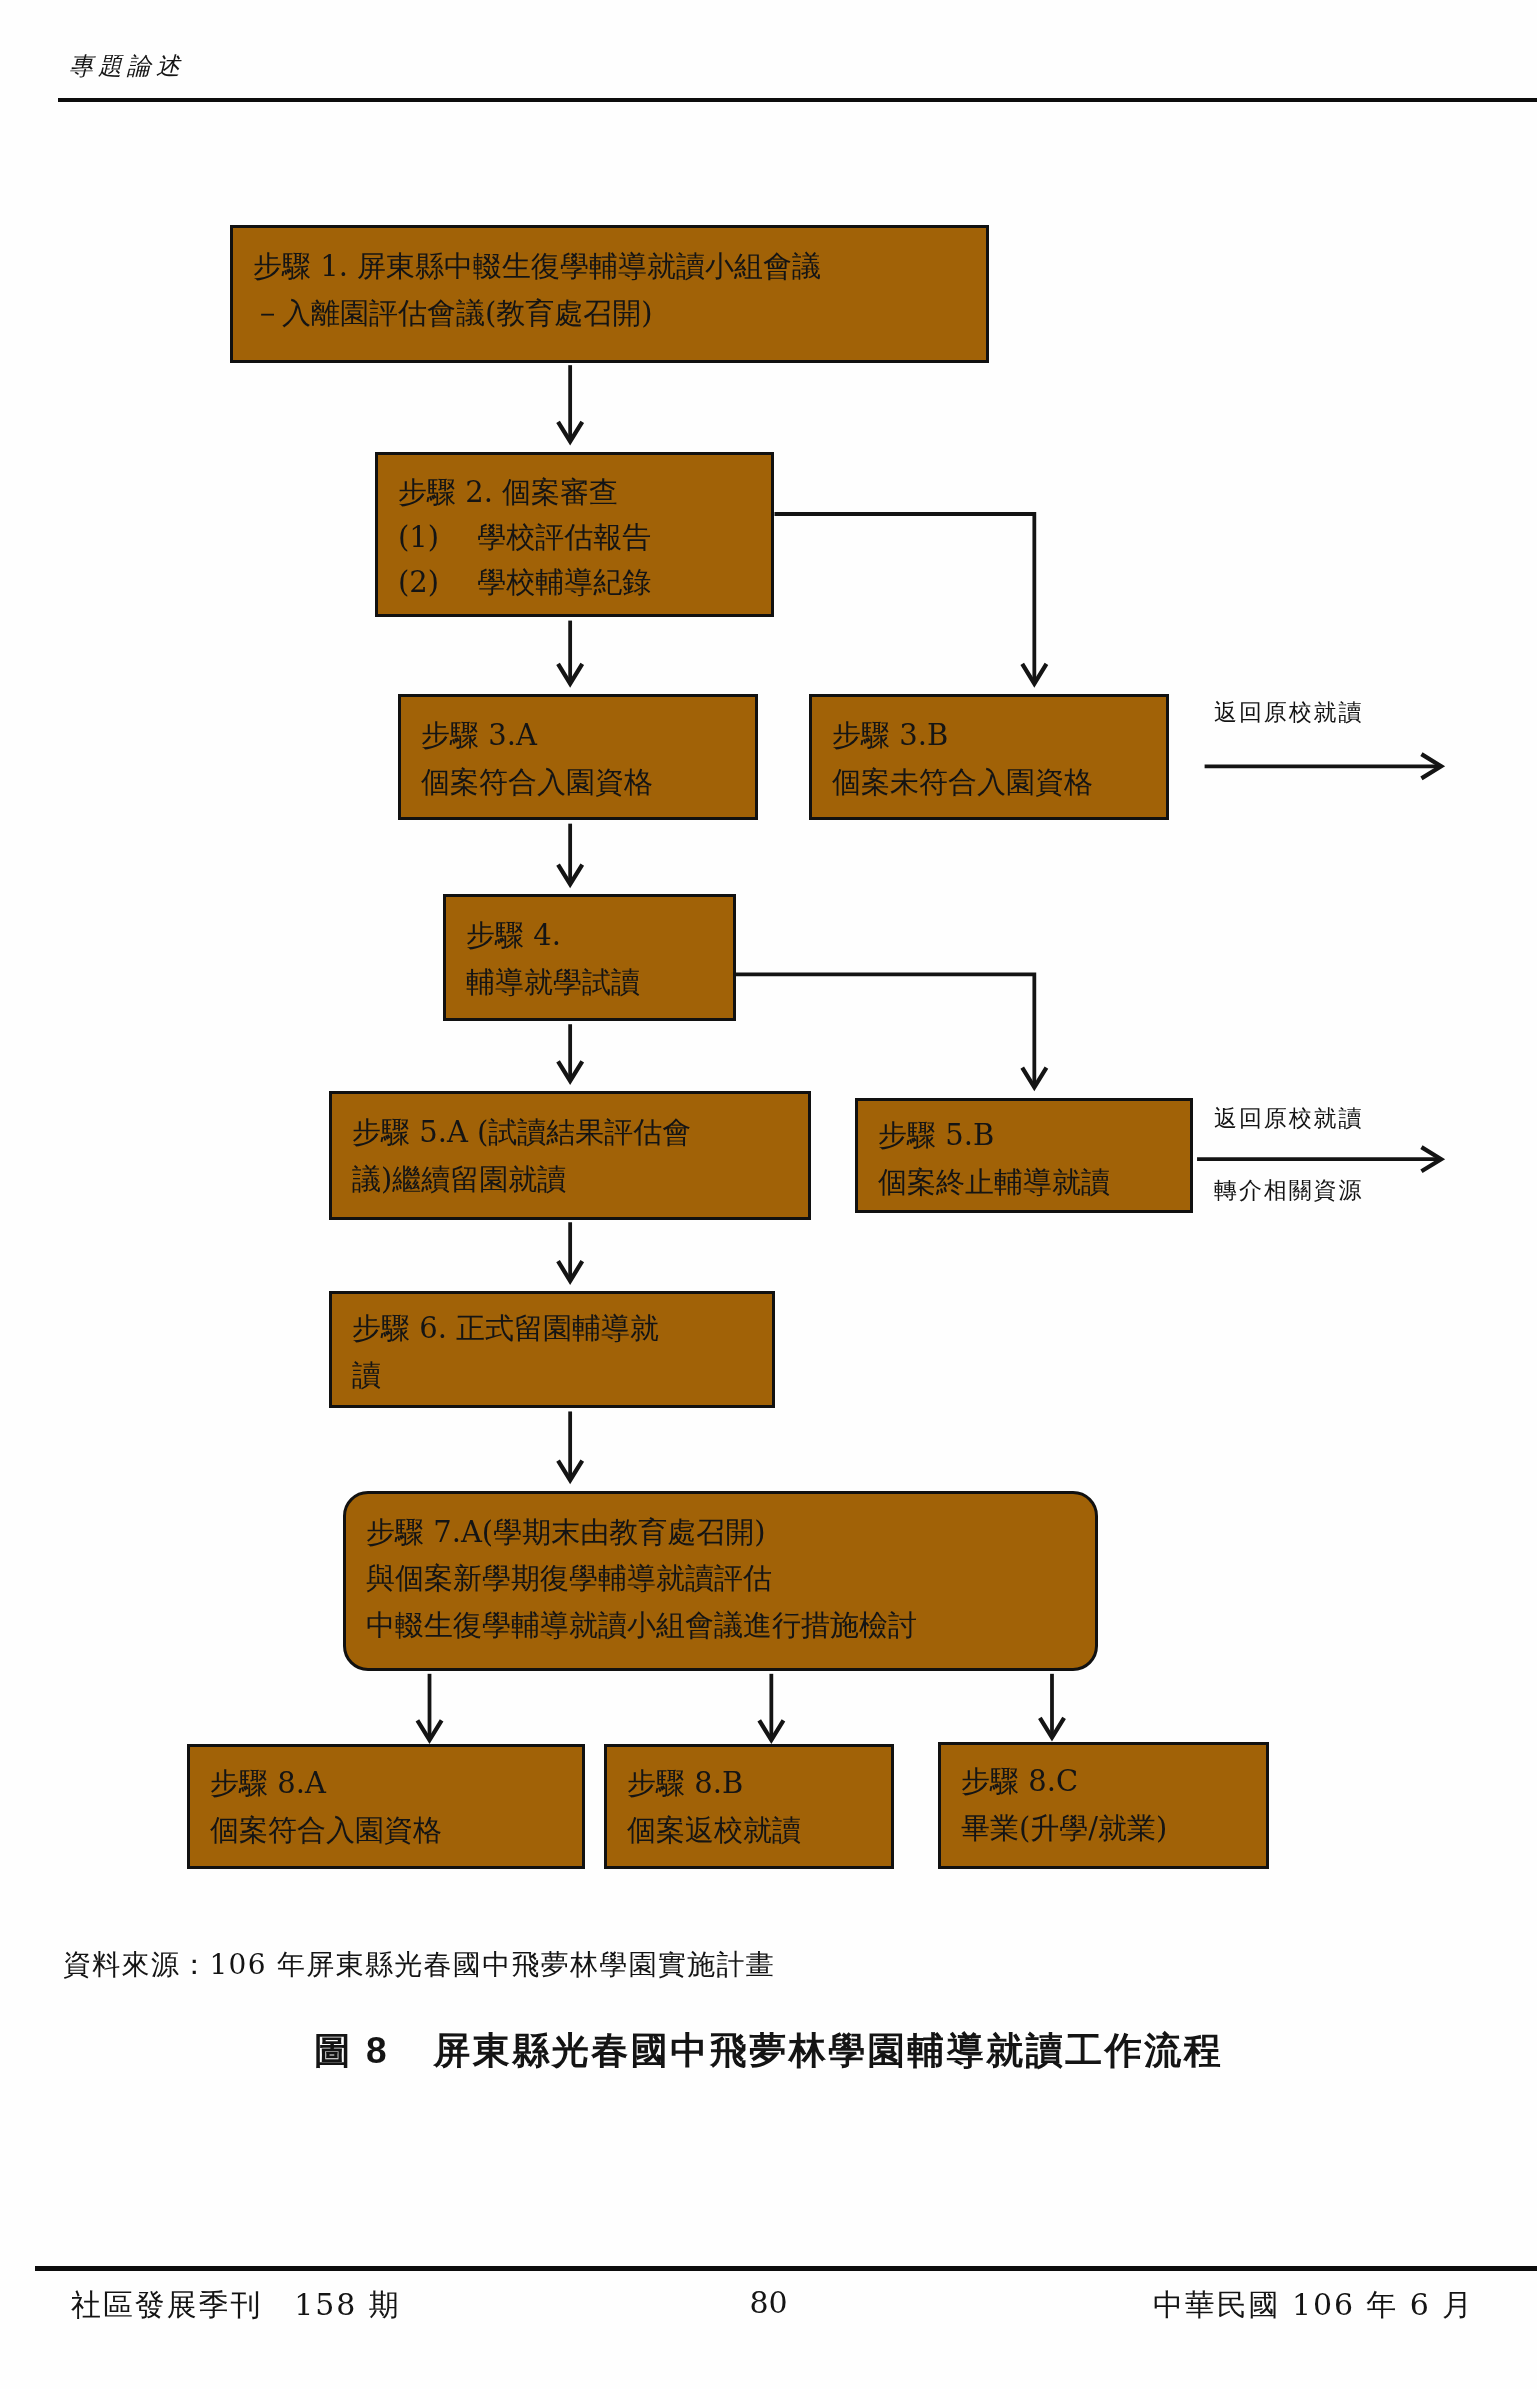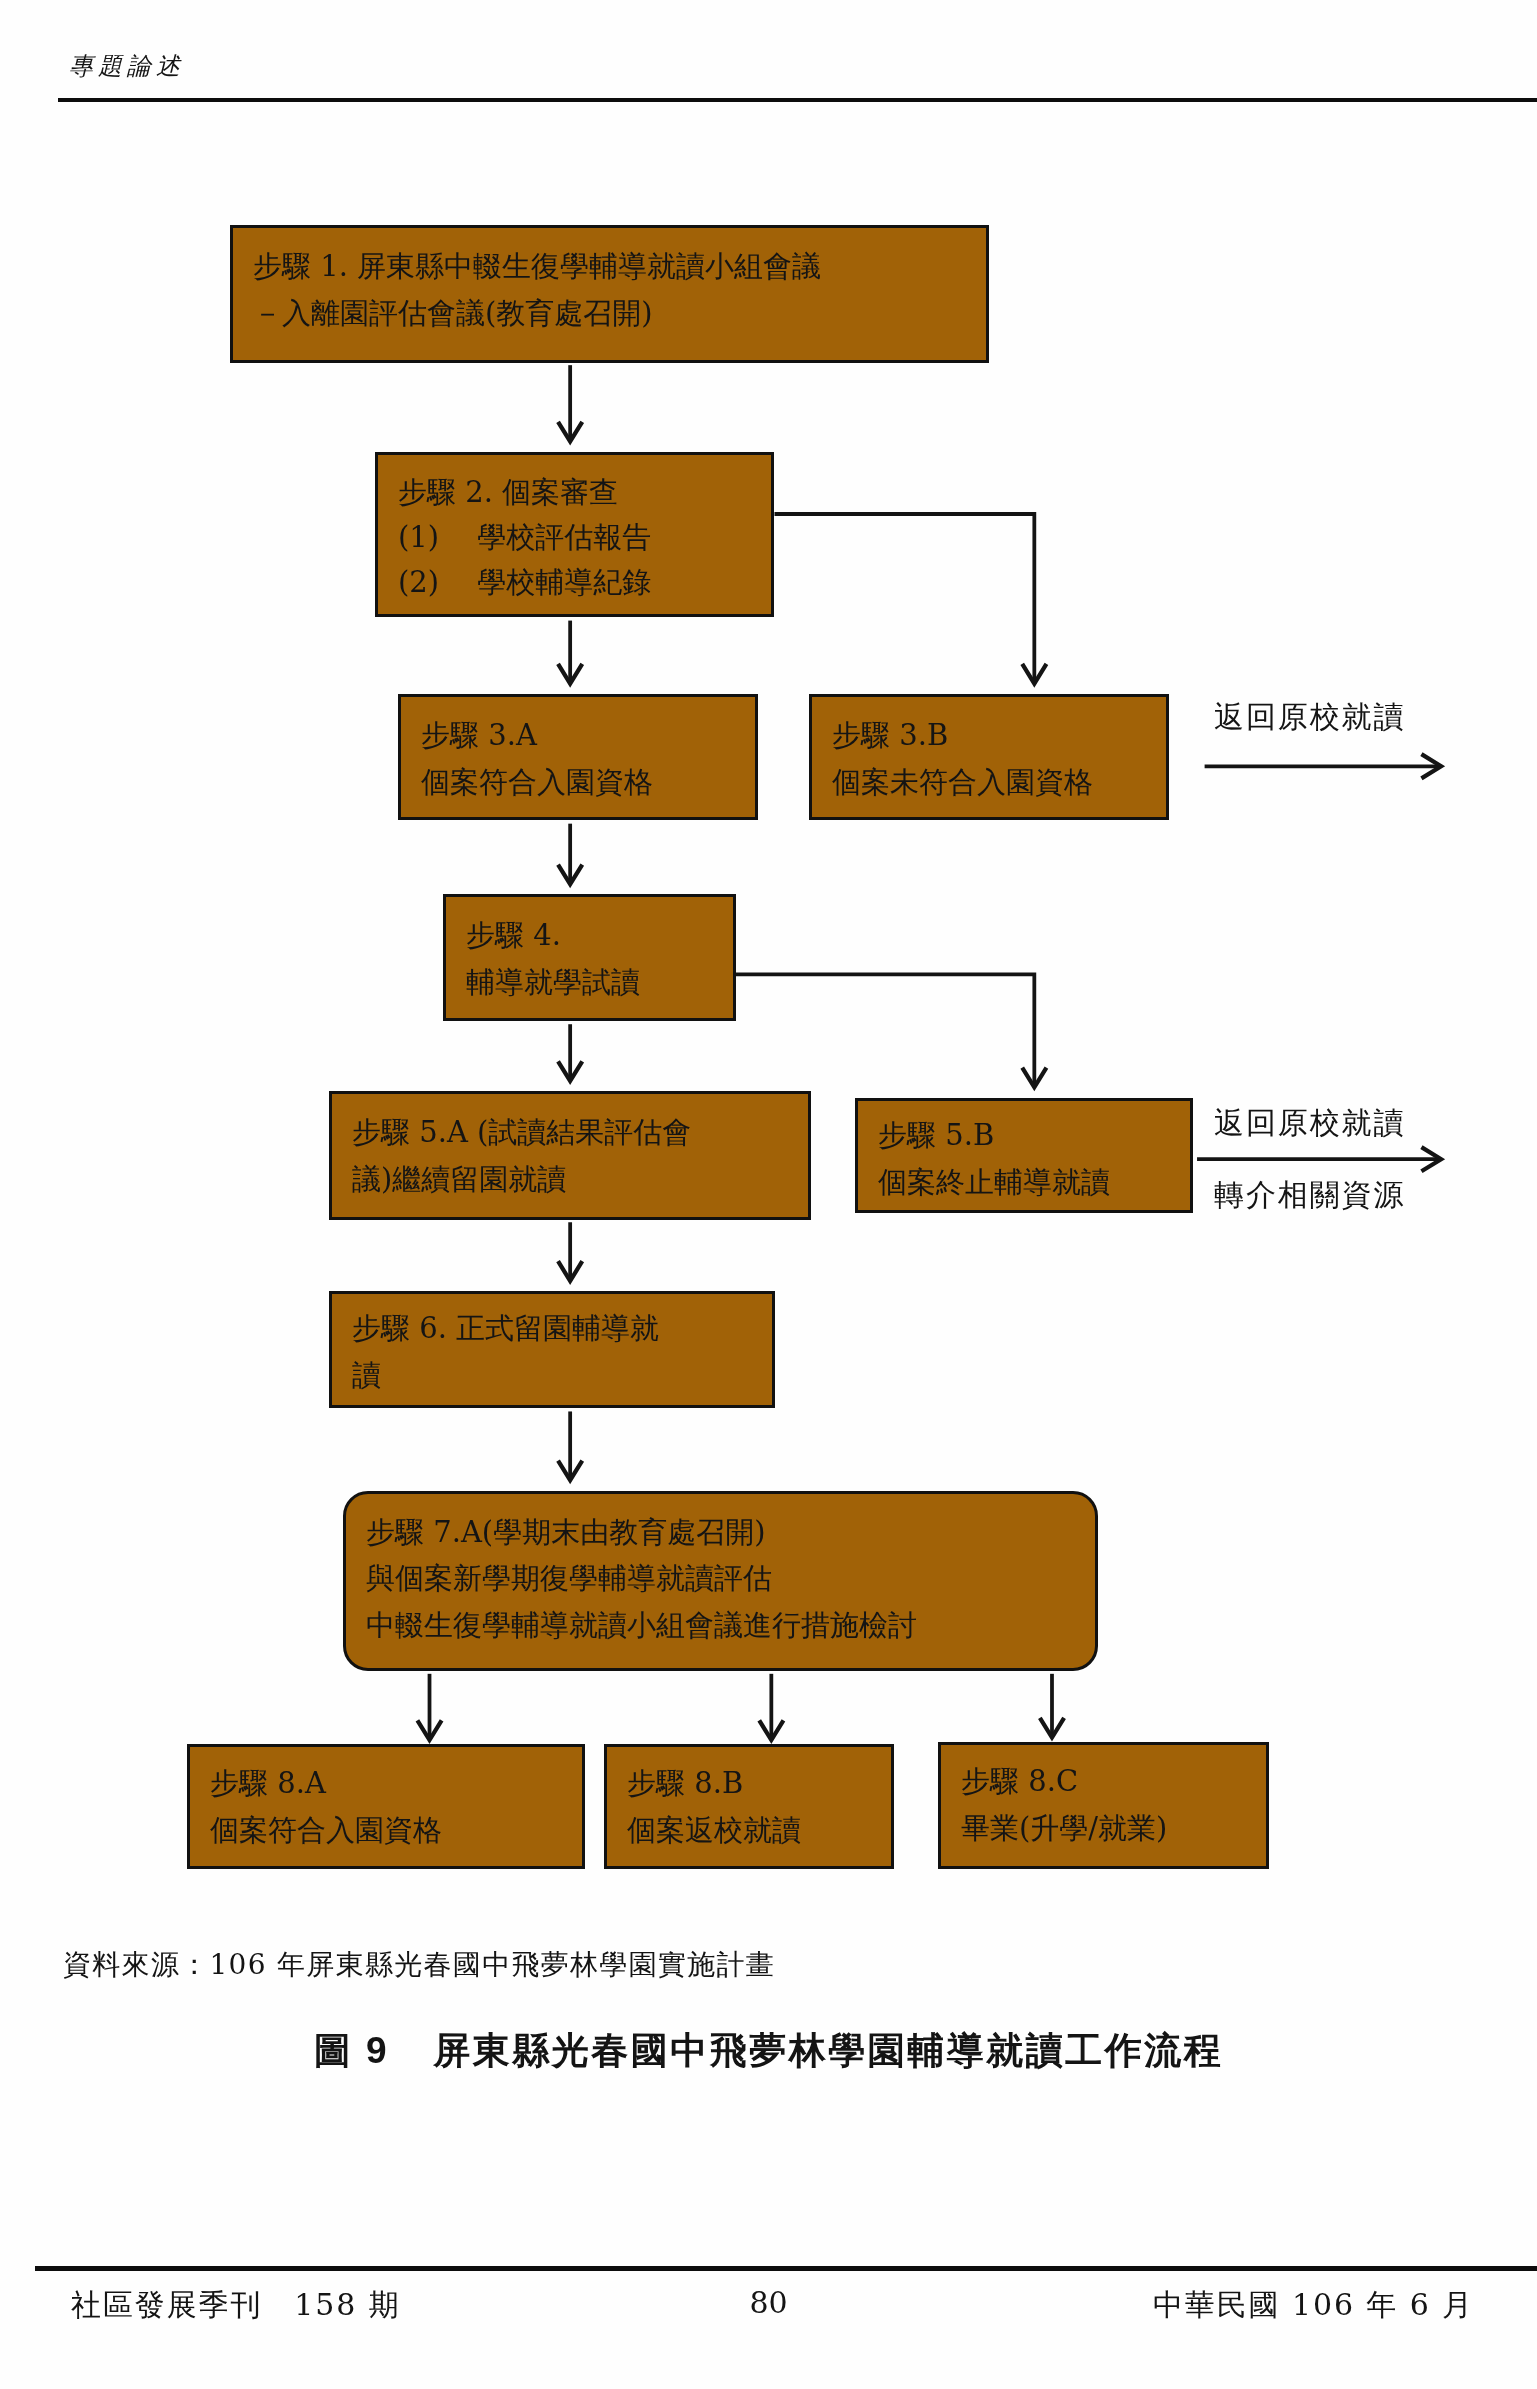--- a/index.html
+++ b/index.html
@@ -25,21 +25,21 @@
     border:3.8px solid #111;
     background:#a16207;
     box-sizing:border-box;
     padding:15px 20px;
     font-size:29px;
     line-height:1.62;
     white-space:nowrap;
   }
   .flabel{
     position:absolute;
-    font-size:30px;
+    font-size:23px;
     letter-spacing:1.9px;
     white-space:nowrap;
   }
   .source{
     position:absolute;left:63px;top:1946px;
     font-size:28px;letter-spacing:1.3px;
   }
   .caption{
     position:absolute;left:0;top:2026px;width:1537px;
     display:flex;justify-content:center;align-items:baseline;gap:44px;
@@ -147,21 +147,21 @@
     <div>畢業(升學/就業)</div>
   </div>
 
   <div class="flabel" style="left:1214px;top:697px;">返回原校就讀</div>
   <div class="flabel" style="left:1214px;top:1103px;">返回原校就讀</div>
   <div class="flabel" style="left:1214px;top:1175px;">轉介相關資源</div>
 
   <div class="source">資料來源：106 年屏東縣光春國中飛夢林學園實施計畫</div>
 
   <div class="caption">
-    <span>圖 9</span>
+    <span>圖 8</span>
     <span>屏東縣光春國中飛夢林學園輔導就讀工作流程</span>
   </div>
 
   <div class="rule rule-bottom"></div>
   <div class="footer">
     <span class="f-left">社區發展季刊　158 期</span>
     <span class="f-center">80</span>
     <span class="f-right">中華民國 106 年 6 月</span>
   </div>
 

